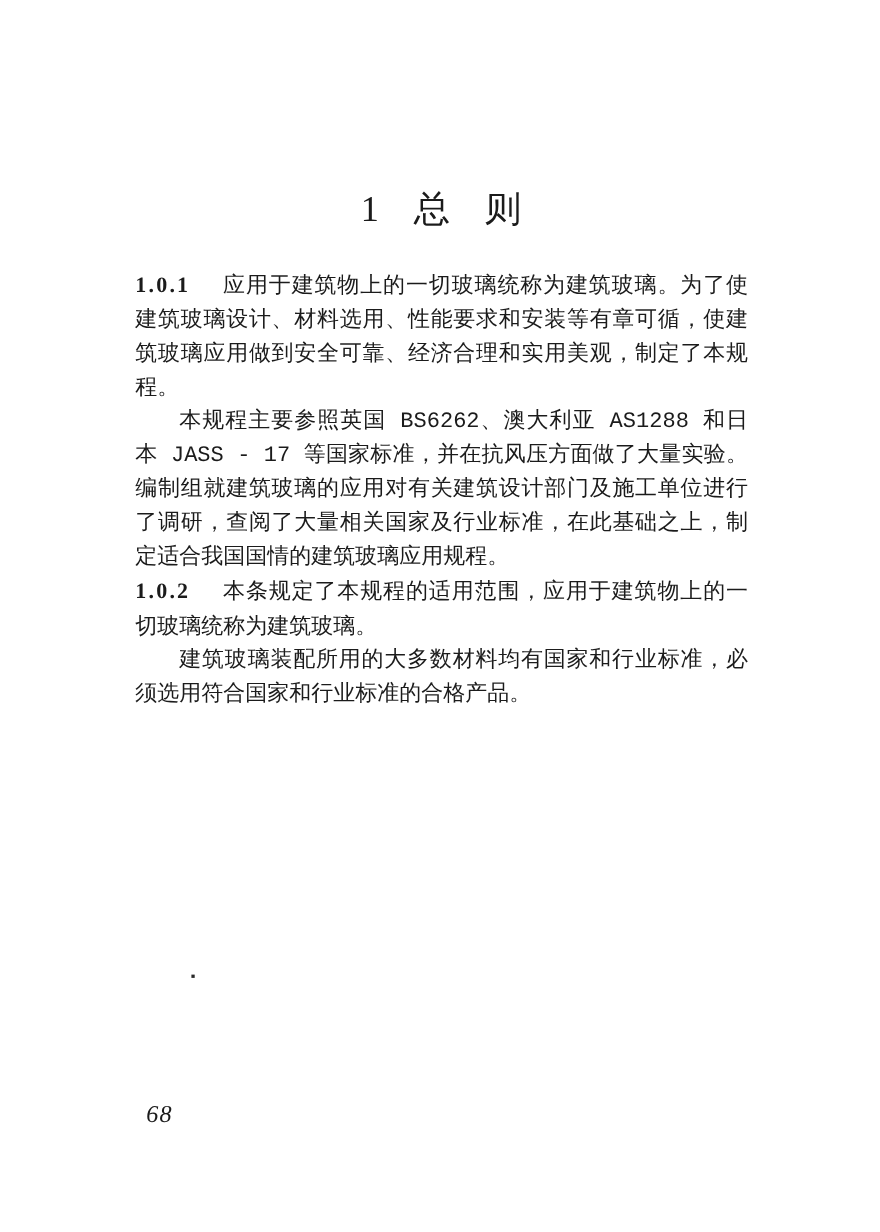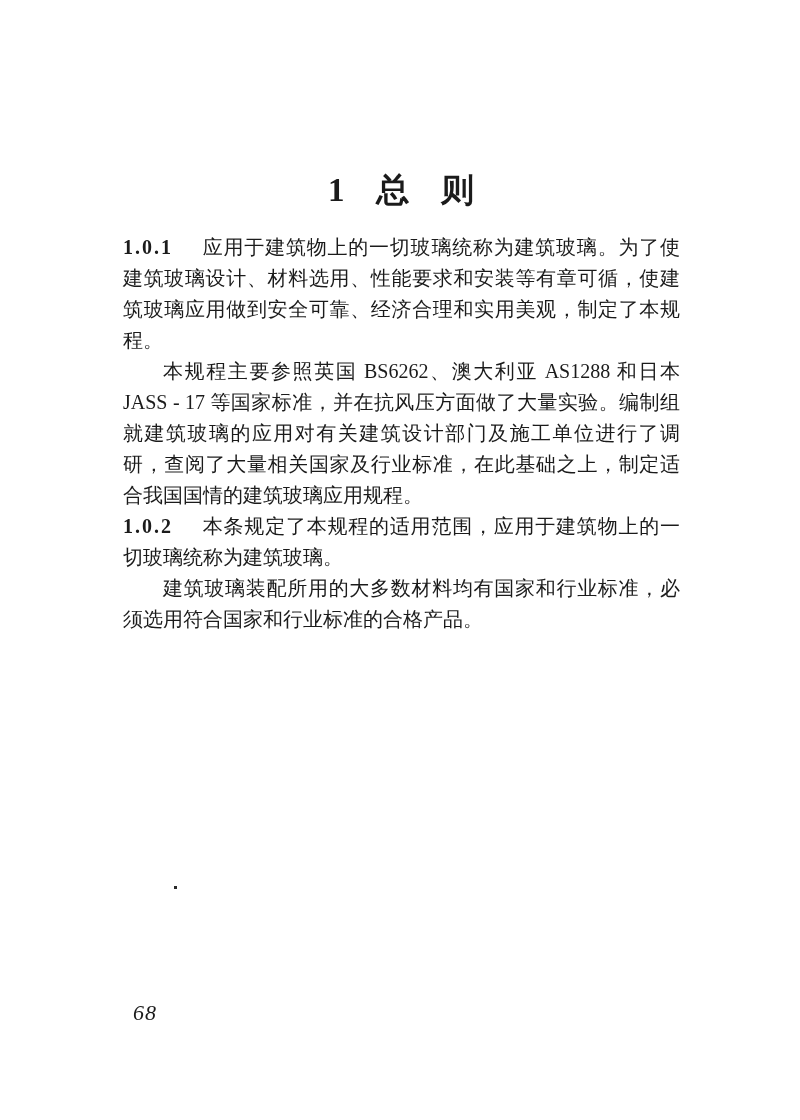--- a/index.html
+++ b/index.html
@@ -17,28 +17,28 @@
     color: #1b1b1b;
   }
   .chapter-title {
     position: absolute;
     top: 168px;
     left: 123px;
     width: 557px;
     margin: 0;
     text-align: center;
     font-size: 33px;
-    font-weight: bold;
+    font-weight: normal;
     word-spacing: 0.65em;
     letter-spacing: 1px;
     white-space: pre;
   }
   .body-text {
     position: absolute;
-    top: 232px;
+    top: 244px;
     left: 123px;
     width: 557px;
     font-size: 20px;
     line-height: 31px;
     text-align: justify;
   }
   .body-text p {
     margin: 0;
     padding: 0;
   }
@@ -46,20 +46,21 @@
     font-weight: bold;
     letter-spacing: 2px;
     margin-right: 1.45em;
   }
   .clause-label:empty {
     display: none;
     margin: 0;
   }
   .indent {
     text-indent: 2em;
+    font-family: Liberation Mono, monospace;
   }
   .page-number {
     position: absolute;
     left: 133px;
     top: 1000px;
     font-size: 22px;
     font-style: italic;
     letter-spacing: 1px;
     font-family: Liberation Serif, serif;
   }

